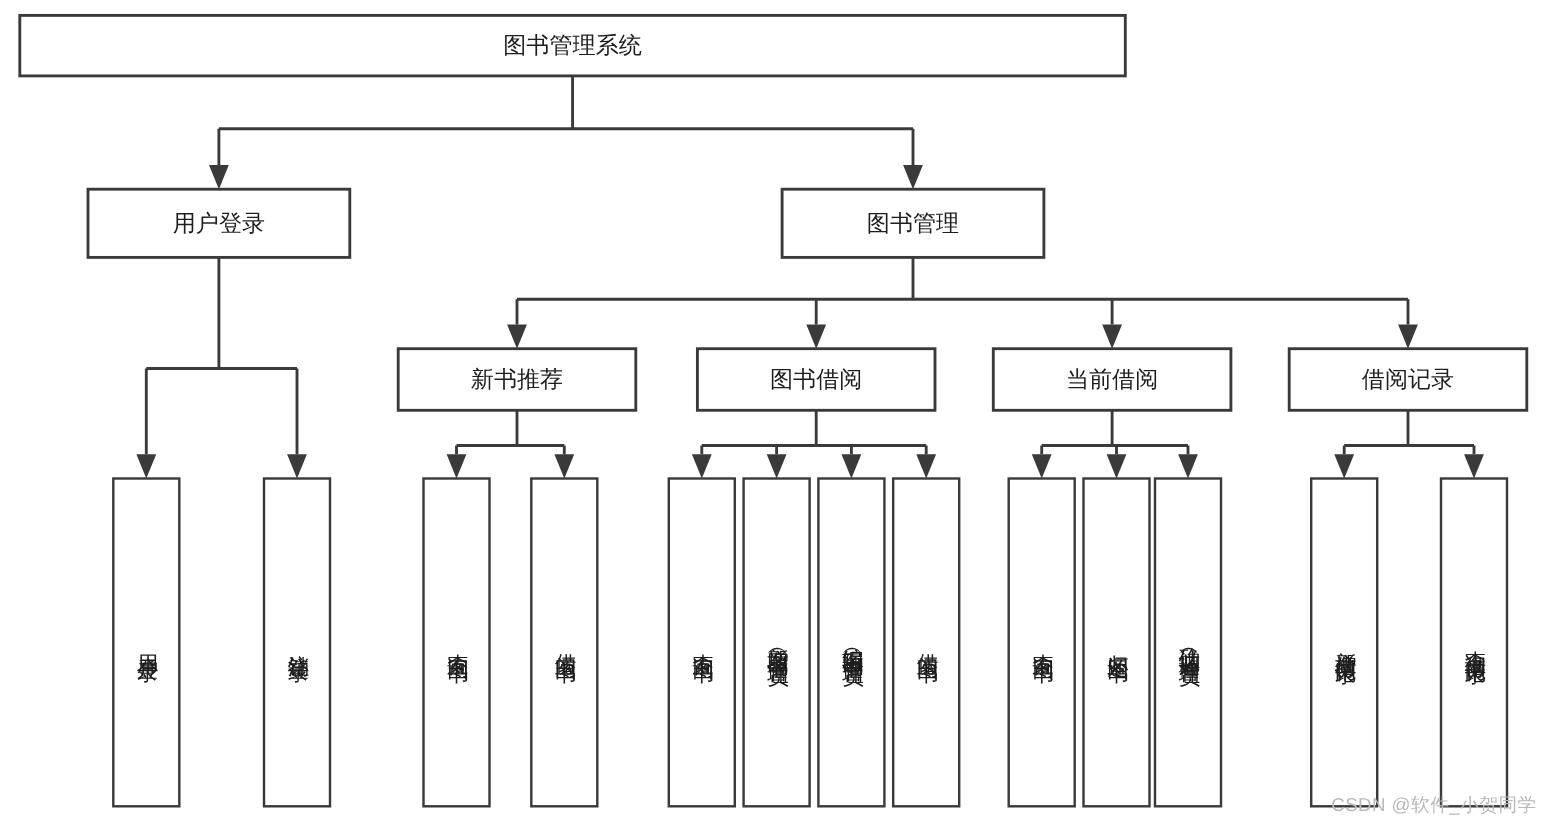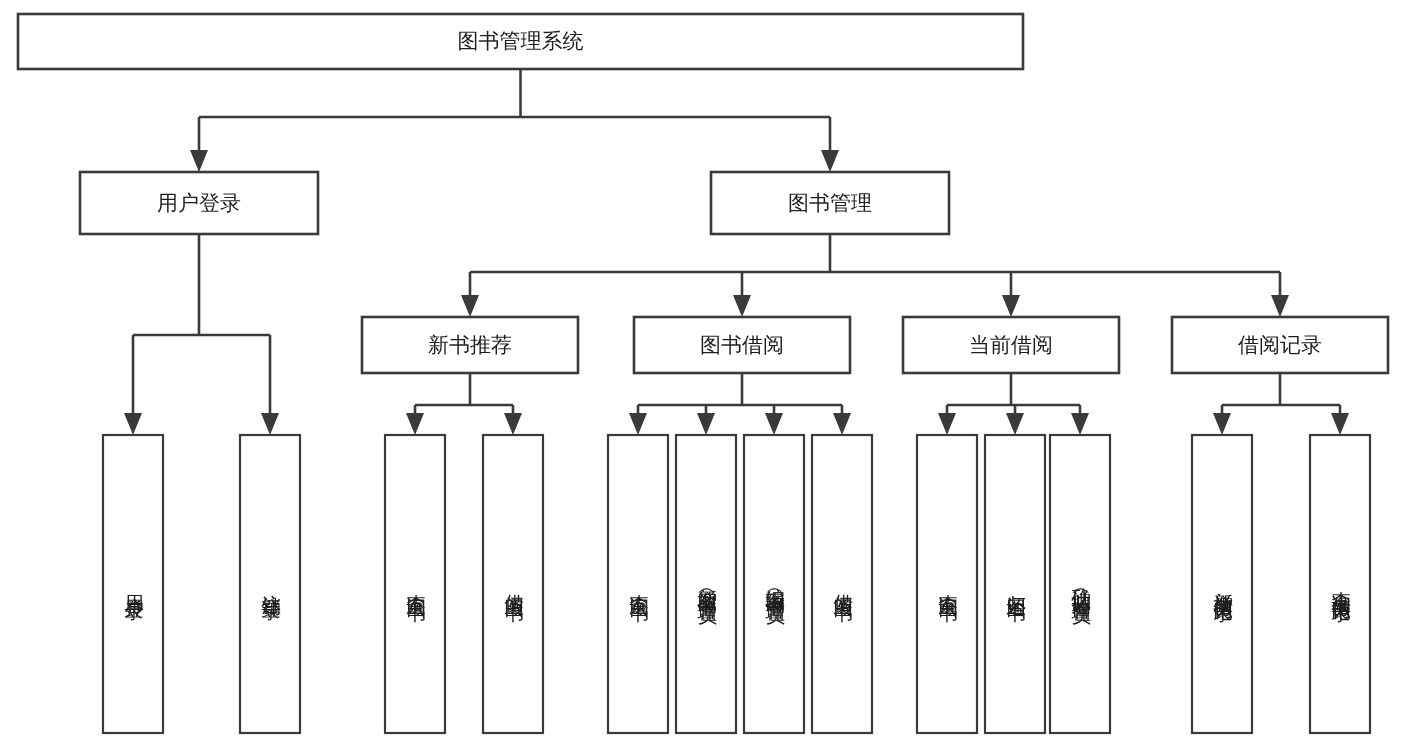--- a/index.html
+++ b/index.html
@@ -219,13 +219,14 @@
         <g>
           <rect x="1192" y="435" width="60" height="298" class="node-box thin"></rect>
           <text x="1222" y="584" class="node-label vertical">新增借阅记录</text>
         </g>
         <g>
           <rect x="1310" y="435" width="60" height="298" class="node-box thin"></rect>
           <text x="1340" y="584" class="node-label vertical">查询借阅记录</text>
         </g>
       </g>
   </svg>
+  <div class="watermark">CSDN @软件_小贺同学</div>
 </div>
 
 </body></html>

